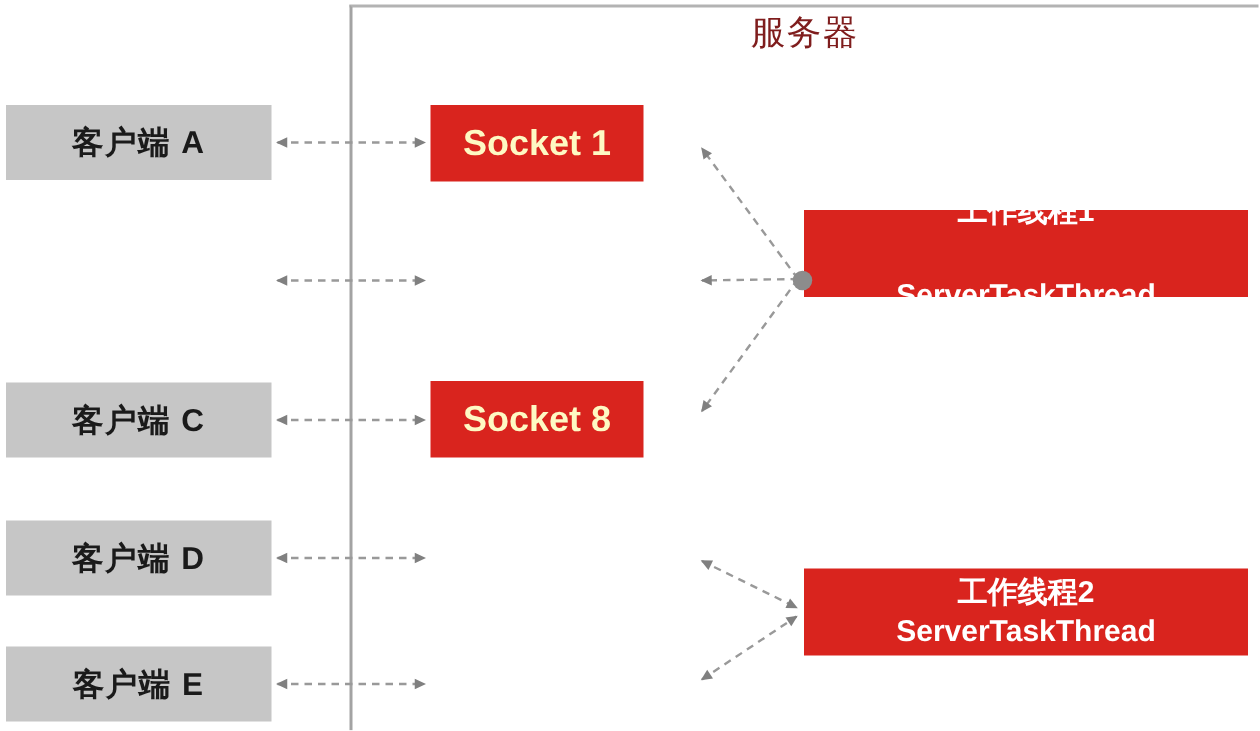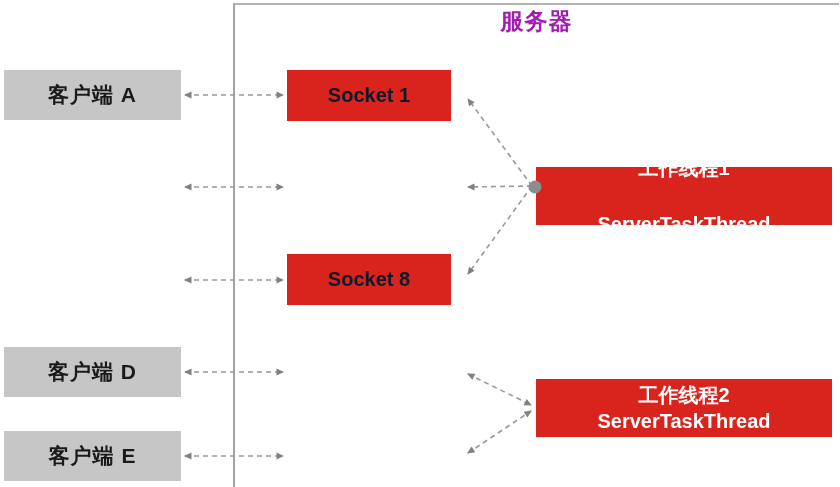--- a/index.html
+++ b/index.html
@@ -16,57 +16,57 @@
     width:606px;height:484px;
     border-left:2px solid #a3a3a3;
     border-top:2px solid #b3b3b3;
     box-sizing:border-box;
   }
   .server-title{
     position:absolute;
     left:233px;top:6px;width:607px;
     text-align:center;
     font-size:23px;
-    font-weight:700;
-    color:#a21caf;
+    font-weight:400;
+    color:#7f1d1d;
     letter-spacing:1px;
   }
   .box{
     position:absolute;
     display:flex;align-items:center;justify-content:center;
     box-sizing:border-box;
     text-align:left;
   }
   .client{
     left:4px;width:177px;height:50px;
     background:var(--gray,#c6c6c6);
     color:#1a1a1a;
     font-size:21px;font-weight:700;
     letter-spacing:1px;
   }
   .socket{
-    left:287px;width:164px;height:51px;
+    left:287px;width:142px;height:51px;
     background:var(--red,#d9241e);
-    color:#0f172a;
-    font-size:20px;font-weight:600;
+    color:#fef9c3;
+    font-size:24px;font-weight:600;
   }
   .worker{
     left:536px;width:296px;height:58px;
     background:var(--red,#d9241e);
     color:#ffffff;
     font-size:20px;font-weight:600;
     line-height:1.32;
     flex-direction:column;
   }
   .client-a{top:70px;}  .socket-1{top:70px;}
   .client-b{top:162px;} .socket-2{top:162px;}
   .client-c{top:255px;} .socket-3{top:254px;}
   .client-d{top:347px;} .socket-4{top:346px;}
   .client-e{top:431px;} .socket-5{top:430px;}
-  .worker-1{top:167px;gap:29px;}
+  .worker-1{top:140px;gap:29px;}
   .worker-2{top:379px;}
   svg.connectors{
     position:absolute;left:0;top:0;width:840px;height:487px;
     pointer-events:none;
   }
   svg .dash{
     stroke:#999999;
     stroke-width:1.6;
     stroke-dasharray:5 4;
     fill:none;
@@ -74,20 +74,21 @@
 </style>
 </head>
 <body>
 
 <div class="canvas">
 
   <div class="server-frame"></div>
   <div class="server-title">服务器</div>
 
   <div class="box client client-a">客户端 A</div>
+  <div class="box client client-c">客户端 C</div>
   <div class="box client client-e">客户端 E</div>
   <div class="box client client-d">客户端 D</div>
 
   <div class="box socket socket-1">Socket 1</div>
   <div class="box socket socket-3">Socket 8</div>
 
   <div class="box worker worker-1">
     <span>工作线程1</span>
     <span>ServerTaskThread</span>
   </div>

